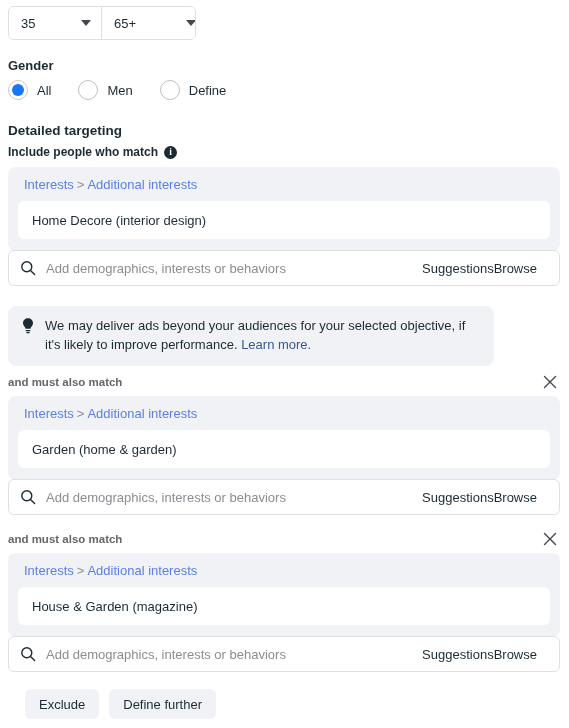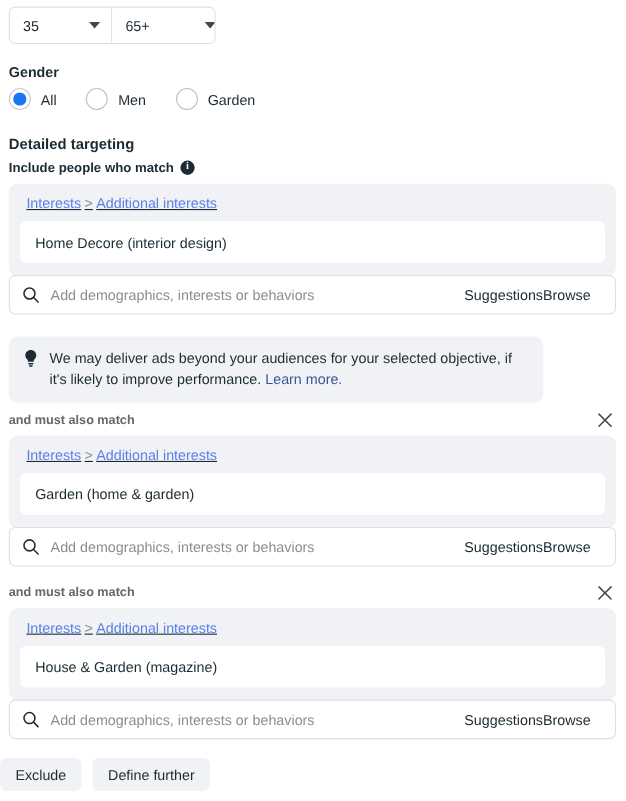--- a/index.html
+++ b/index.html
@@ -75,21 +75,21 @@
     font-family: "Liberation Serif", serif;
   }
 
   
   .grp { position: absolute; left: 8px; width: 552px; }
   .grp-panel {
     background: #f0f2f5;
     border-radius: 8px;
     padding: 10px 10px 12px 10px;
   }
-  .breadcrumb { font-size: 13px; line-height: 16px; padding: 0 6px 8px 6px; text-decoration: underline; }
+  .breadcrumb { font-size: 13px; line-height: 16px; padding: 0 6px 8px 6px; }
   .bc-link { color: #5a7fe8; cursor: pointer; }
   .bc-sep { color: #8a8d91; margin: 0 3px; }
   .chip {
     background: #ffffff;
     border-radius: 6px;
     height: 38px;
     display: flex; align-items: center;
     padding: 0 14px;
     font-size: 13px; color: #1c2b33;
   }
@@ -122,21 +122,21 @@
 
   
   .mam {
     position: absolute; left: 8px; width: 552px;
     display: flex; align-items: center; justify-content: space-between;
   }
   .mam-label { font-size: 11.5px; font-weight: bold; color: #65676b; }
   .close-x { width: 20px; height: 20px; cursor: pointer; flex: none; }
 
   
-  #footer { position: absolute; left: 0; top: 689px; display: flex; }
+  #footer { position: absolute; left: 25px; top: 689px; display: flex; }
   .pill {
     background: #f0f2f5; border: none; border-radius: 6px;
     height: 30px; padding: 0 14px;
     font-size: 13px; color: #1c2b33;
     font-family: "Liberation Sans", sans-serif;
     cursor: pointer; margin-right: 10px;
     display: flex; align-items: center;
   }
 </style>
 </head>
@@ -162,21 +162,21 @@
           <span class="radio-dot"></span>
         </span>
       <span class="radio-text">All</span>
     </div>
     <div class="radio-item">
       <span class="radio-circle"></span>
       <span class="radio-text">Men</span>
     </div>
     <div class="radio-item">
       <span class="radio-circle"></span>
-      <span class="radio-text">Garden</span>
+      <span class="radio-text">Define</span>
     </div>
   </div>
 
   <div class="section-label" id="dt-title">Detailed targeting</div>
   <div id="include-row">
     <span>Include people who match</span>
     <span class="info-icon">i</span>
   </div>
 
   <div class="grp" id="grp1" style="top:167px;">

